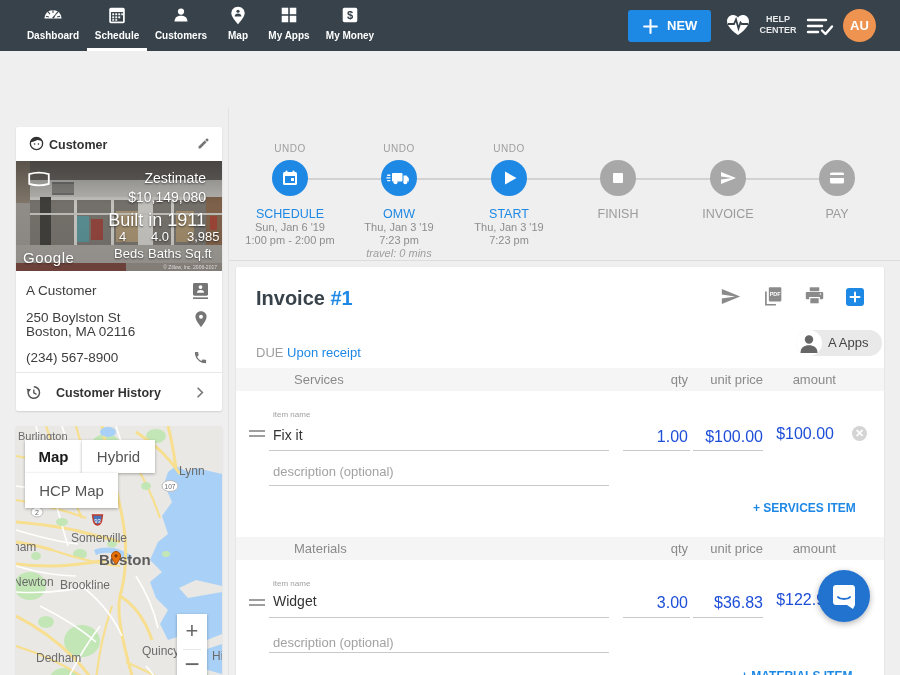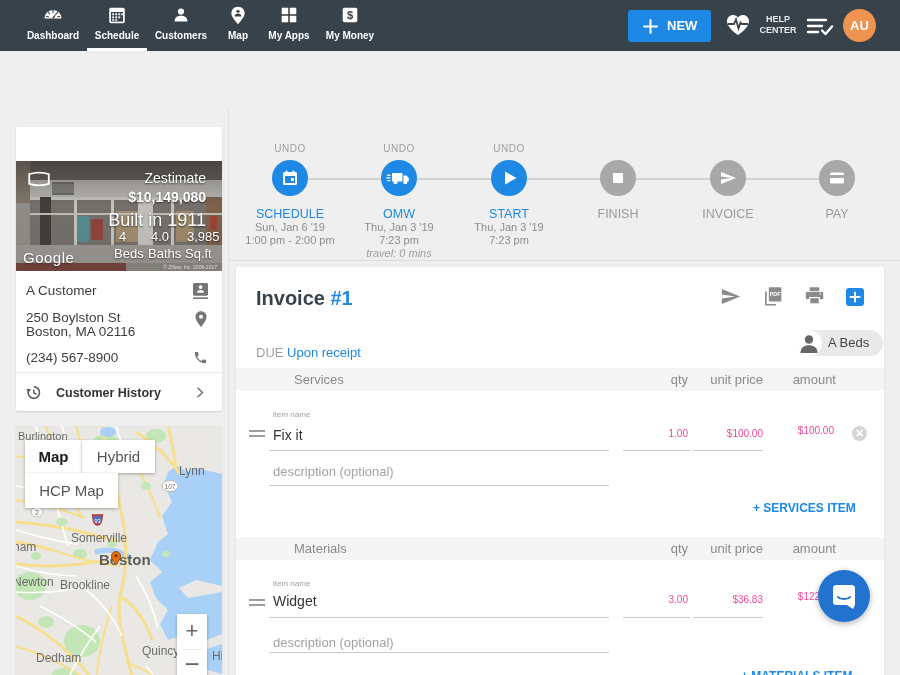--- a/index.html
+++ b/index.html
@@ -78,21 +78,21 @@
 #invdue { position:absolute; left:20px; top:46px; font-size:13px; color:#9e9e9e;margin-top:32px; }
 #invdue span { color:#1e88e5; }
 #userpill { position:absolute; left:560px; top:63px; height:26px; background:#e9e9e9;
   border-radius:13px; padding:0 14px 0 32px; font-size:13px; color:#444; line-height:26px; }
 .secband { position:absolute; left:0; width:648px; height:23px; background:#f5f5f5; }
 .secband .n { position:absolute; left:37px; top:4px; font-size:13px; color:#8a8a8a;margin-left:21px; }
 .colh { position:absolute; top:4px; font-size:13px; color:#8a8a8a; text-align:right; }
 .iname-l { position:absolute; left:37px; font-size:8px; color:#a0a0a0; }
 .iname { position:absolute; left:37px; font-size:14px; color:#333; }
 .irow-line { position:absolute; left:33px; width:340px; height:1px; background:#c9c9c9; }
-.num { position:absolute; font-size:10px; color:#ec4899; text-align:right; }
+.num { position:absolute; font-size:16px; color:#1d4ed8; text-align:right; }
 .numline { position:absolute; height:1px; background:#c9c9c9; }
 .desc { position:absolute; left:37px; font-size:13px; color:#a2a2a2; }
 .addlink { position:absolute; font-size:12px; font-weight:bold; color:#1e88e5; }
 .dragh { position:absolute; left:13px; width:16px; }
 .dragh div { height:2px; background:#9e9e9e; margin-bottom:3px; }
 .xcirc { position:absolute; left:616px; width:15px; height:15px; border-radius:50%; background:#d4d4d4;
   color:#fff; font-size:11px; line-height:15px; text-align:center; font-weight:bold; }
 
 
 #chat { position:absolute; left:818px; top:570px; width:52px; height:52px; border-radius:50%;
@@ -254,20 +254,32 @@
   <div class="step" style="left:553px;">
     <div class="circ grayc"><svg width="36" height="36" viewBox="0 0 36 36">
             <rect x="11" y="12.5" width="14" height="11" rx="1.5" fill="#fff"></rect>
             <rect x="11" y="15" width="14" height="3" fill="#a8a8a8"></rect>
           </svg></div>
     <div class="name grayt">PAY</div>
   </div>
 </div>
 
 <div class="card" id="custcard">
+  <div id="custhead">
+    <svg style="position:absolute;left:13px;top:9px;" width="15" height="15" viewBox="0 0 20 20">
+      <circle cx="10" cy="10" r="8.2" fill="none" stroke="#333" stroke-width="1.8"></circle>
+      <path fill="#333" d="M10 1.8 A8.2 8.2 0 0 0 2.2 7.5 C5 9 8 6 10.5 5.5 C13 5 15.5 6.5 17.2 6.5 A8.2 8.2 0 0 0 10 1.8 Z"></path>
+      <circle cx="7.4" cy="10.6" r="1.1" fill="#333"></circle>
+          <circle cx="12.6" cy="10.6" r="1.1" fill="#333"></circle>
+        </svg>
+    <div class="t">Customer</div>
+    <svg style="position:absolute;left:181px;top:10px;" width="13" height="13" viewBox="0 0 17 17">
+      <path fill="#757575" d="M2 12.5 L2 15 L4.5 15 L12.5 7 L10 4.5 Z M13.2 6.3 L14.8 4.7 C15.3 4.2 15.3 3.5 14.8 3 L14 2.2 C13.5 1.7 12.8 1.7 12.3 2.2 L10.7 3.8 Z"></path>
+        </svg>
+  </div>
   <div id="photo">
     <div class="abs" style="left:0;top:0;width:206px;height:110px;background:#9e9b96;"></div>
     <div class="abs" style="left:0;top:0;width:206px;height:19px;background:#6e6a66;"></div>
     <div class="abs" style="left:0;top:0;width:14px;height:42px;background:#8d8274;"></div>
     <div class="abs" style="left:14px;top:19px;width:192px;height:17px;background:#c9c7c2;"></div>
     <div class="abs" style="left:36px;top:21px;width:22px;height:13px;background:#8f8d88;border-top:2px solid #777;border-bottom:2px solid #777;"></div>
     <div class="abs" style="left:14px;top:36px;width:192px;height:48px;background:#7e7a74;border-top:3px solid #d8d6d1;"></div>
     <div class="abs" style="left:24px;top:36px;width:11px;height:54px;background:#454340;"></div>
     <div class="abs" style="left:58px;top:55px;width:15px;height:26px;background:#5f9aa0;"></div>
     <div class="abs" style="left:75px;top:58px;width:12px;height:21px;background:#9c4a42;"></div>
@@ -281,21 +293,21 @@
     <div class="abs" style="left:155px;top:36px;width:3px;height:48px;background:#d8d6d1;"></div>
     <div class="abs" style="left:14px;top:52px;width:192px;height:2px;background:#cfcdc8;"></div>
     <div class="abs" style="left:0;top:84px;width:206px;height:26px;background:#a8a5a0;"></div>
     <div class="abs" style="left:0;top:102px;width:110px;height:8px;background:#7c4a42;"></div>
     <div class="abs" style="left:110px;top:102px;width:96px;height:8px;background:#98918b;"></div>
     <div class="abs" style="left:0;top:0;width:206px;height:110px;background:linear-gradient(180deg,rgba(20,18,17,0.42),rgba(20,18,17,0.1) 40%,rgba(20,18,17,0.16));"></div>
     <svg style="position:absolute;left:11px;top:10px;" width="24" height="16" viewBox="0 0 27 18">
           <path fill="none" stroke="#fff" stroke-width="2" d="M2.5 3.5 C9 1.5 18 1.5 24.5 3.5 L24.5 14.5 C18 16.5 9 16.5 2.5 14.5 Z"></path>
         </svg>
     <div class="ph-t" style="top:9px;font-size:14px;">Zestimate</div>
-    <div class="ph-t" style="top:28px;font-size:14px;font-weight:bold;">$10,149,080</div>
+    <div class="ph-t" style="top:28px;font-size:14px;font-weight:normal;">$10,149,080</div>
     <div class="ph-t" style="top:49px;font-size:18px;">Built in 1911</div>
     <div class="ph-t" style="left:103px;right:auto;top:68px;font-size:13px;text-align:left;">4</div>
     <div class="ph-t" style="left:135px;right:auto;top:68px;font-size:13px;text-align:left;">4.0</div>
     <div class="ph-t" style="left:171px;right:auto;top:68px;font-size:13px;text-align:left;">3,985</div>
     <div class="ph-t" style="left:98px;right:auto;top:85px;font-size:13px;text-align:left;">Beds</div>
     <div class="ph-t" style="left:132px;right:auto;top:85px;font-size:13px;text-align:left;">Baths</div>
     <div class="ph-t" style="left:169px;right:auto;top:85px;font-size:13px;text-align:left;">Sq.ft</div>
     <div id="google">Google</div>
     <div id="zillow">© Zillow, Inc. 2006-2017</div>
   </div>
@@ -456,21 +468,21 @@
         <rect x="6" y="13" width="12" height="8" fill="#8a8a8a" stroke="#fff" stroke-width="1.5"></rect>
       </svg>
   <div style="position:absolute;left:610px;top:21px;width:18px;height:18px;background:#1e88e5;border-radius:3px;">
     <svg width="18" height="18" viewBox="0 0 18 18">
           <g stroke="#fff" stroke-width="2" stroke-linecap="round">
             <line x1="9" y1="4.5" x2="9" y2="13.5"></line>
             <line x1="4.5" y1="9" x2="13.5" y2="9"></line>
           </g>
         </svg>
   </div>
-  <div id="userpill">A Beds</div>
+  <div id="userpill">A Apps</div>
   <svg style="position:absolute;left:560px;top:63px;" width="26" height="26" viewBox="0 0 26 26">
         <circle cx="13" cy="13" r="13" fill="#fff"></circle>
         <circle cx="13" cy="9.5" r="4.2" fill="#666"></circle>
         <path fill="#666" d="M4.5 23 C4.5 17 8.5 15.2 13 15.2 C17.5 15.2 21.5 17 21.5 23 Z"></path>
       </svg>
 
   <div class="secband" style="top:101px;">
     <div class="n">Services</div>
     <div class="colh" style="left:390px;width:62px;">qty</div>
     <div class="colh" style="left:460px;width:67px;">unit price</div>

